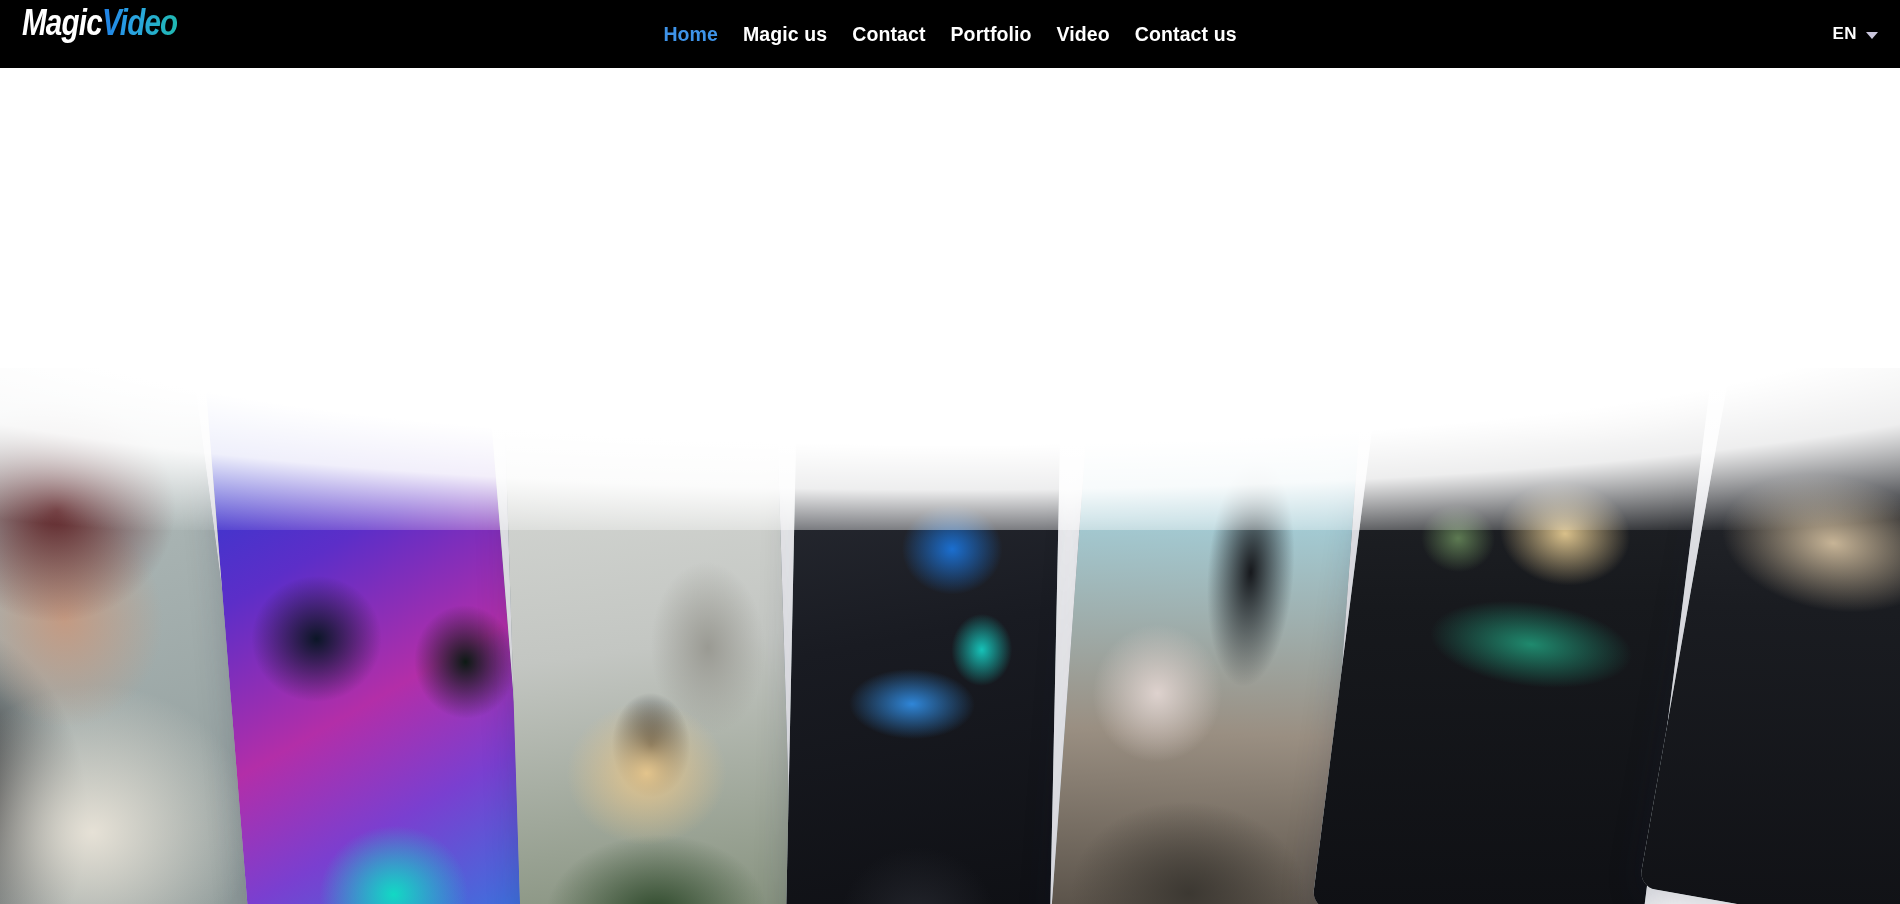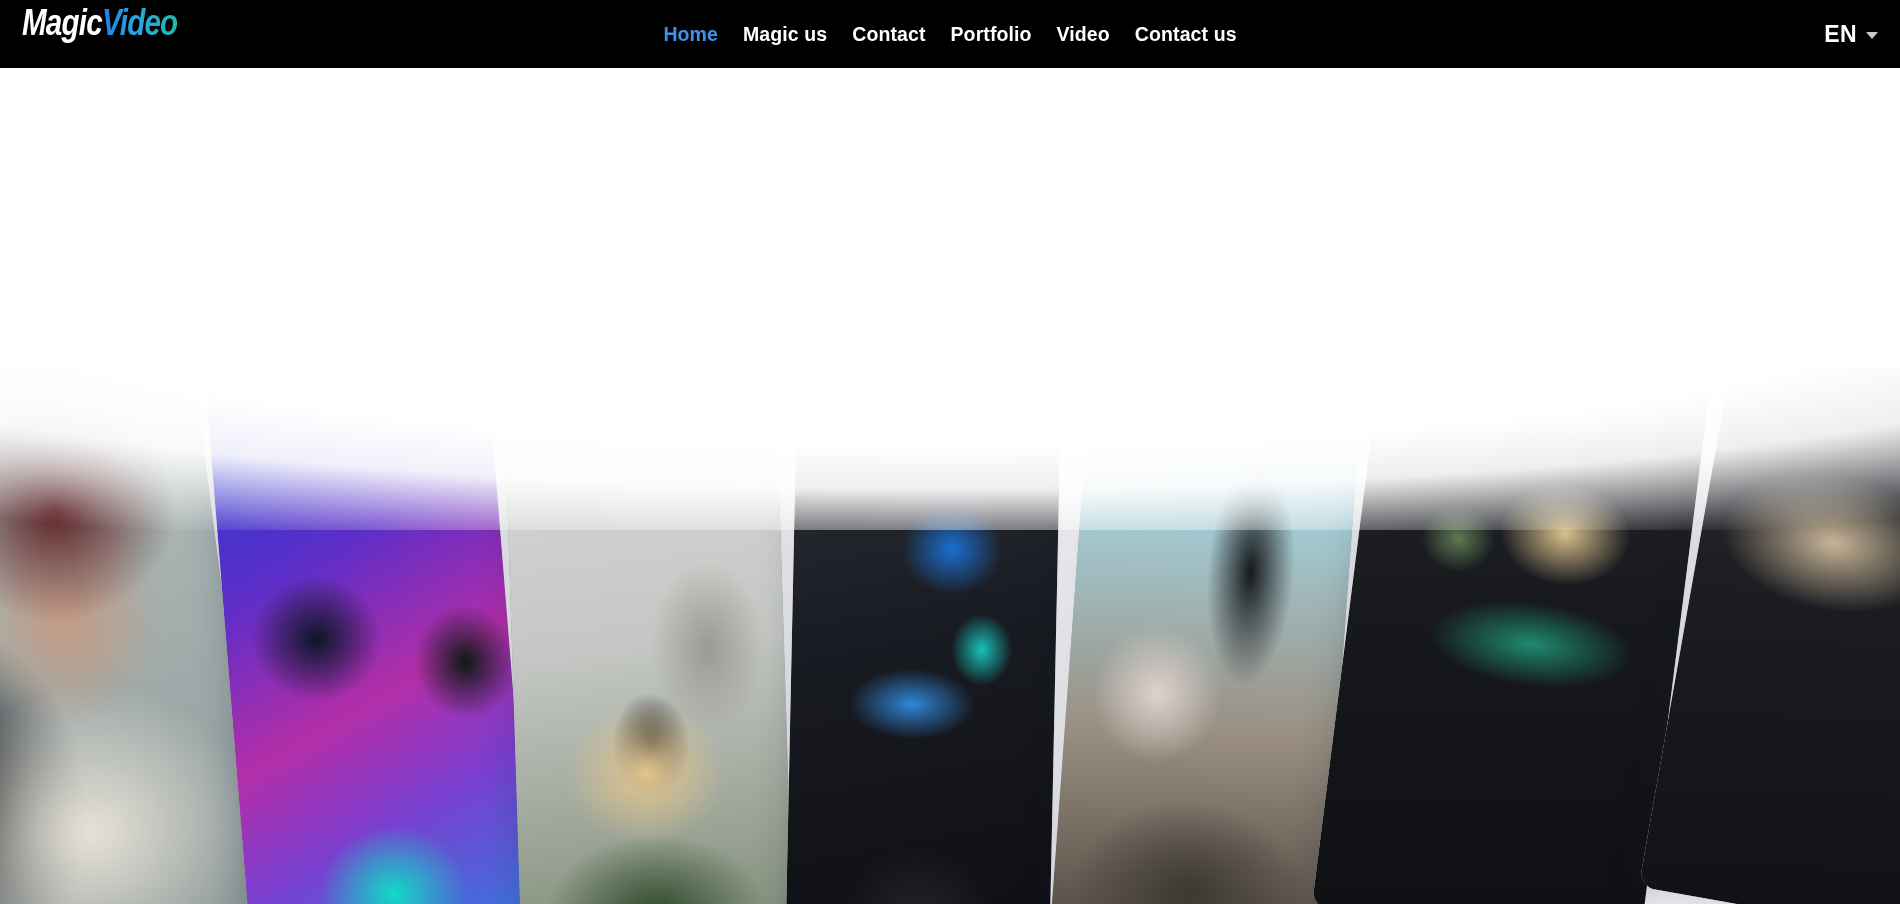--- a/index.html
+++ b/index.html
@@ -50,21 +50,21 @@
     white-space:nowrap;
   }
   #main-nav a.is-active{ color:#3e93e8; }
 
   #lang-switcher{
     position:absolute; right:22px; top:0; height:68px;
     display:flex; align-items:center; gap:9px;
     cursor:pointer;
   }
   #lang-switcher .lang-code{
-    color:#ffffff; font-size:23px; font-weight:700; letter-spacing:.4px;
+    color:#ffffff; font-size:17px; font-weight:700; letter-spacing:.4px;
   }
   #lang-switcher .caret{
     width:0;height:0;
     border-left:6px solid transparent;
     border-right:6px solid transparent;
     border-top:7px solid #c9c6dc;
     margin-top:3px;
   }
 
   

